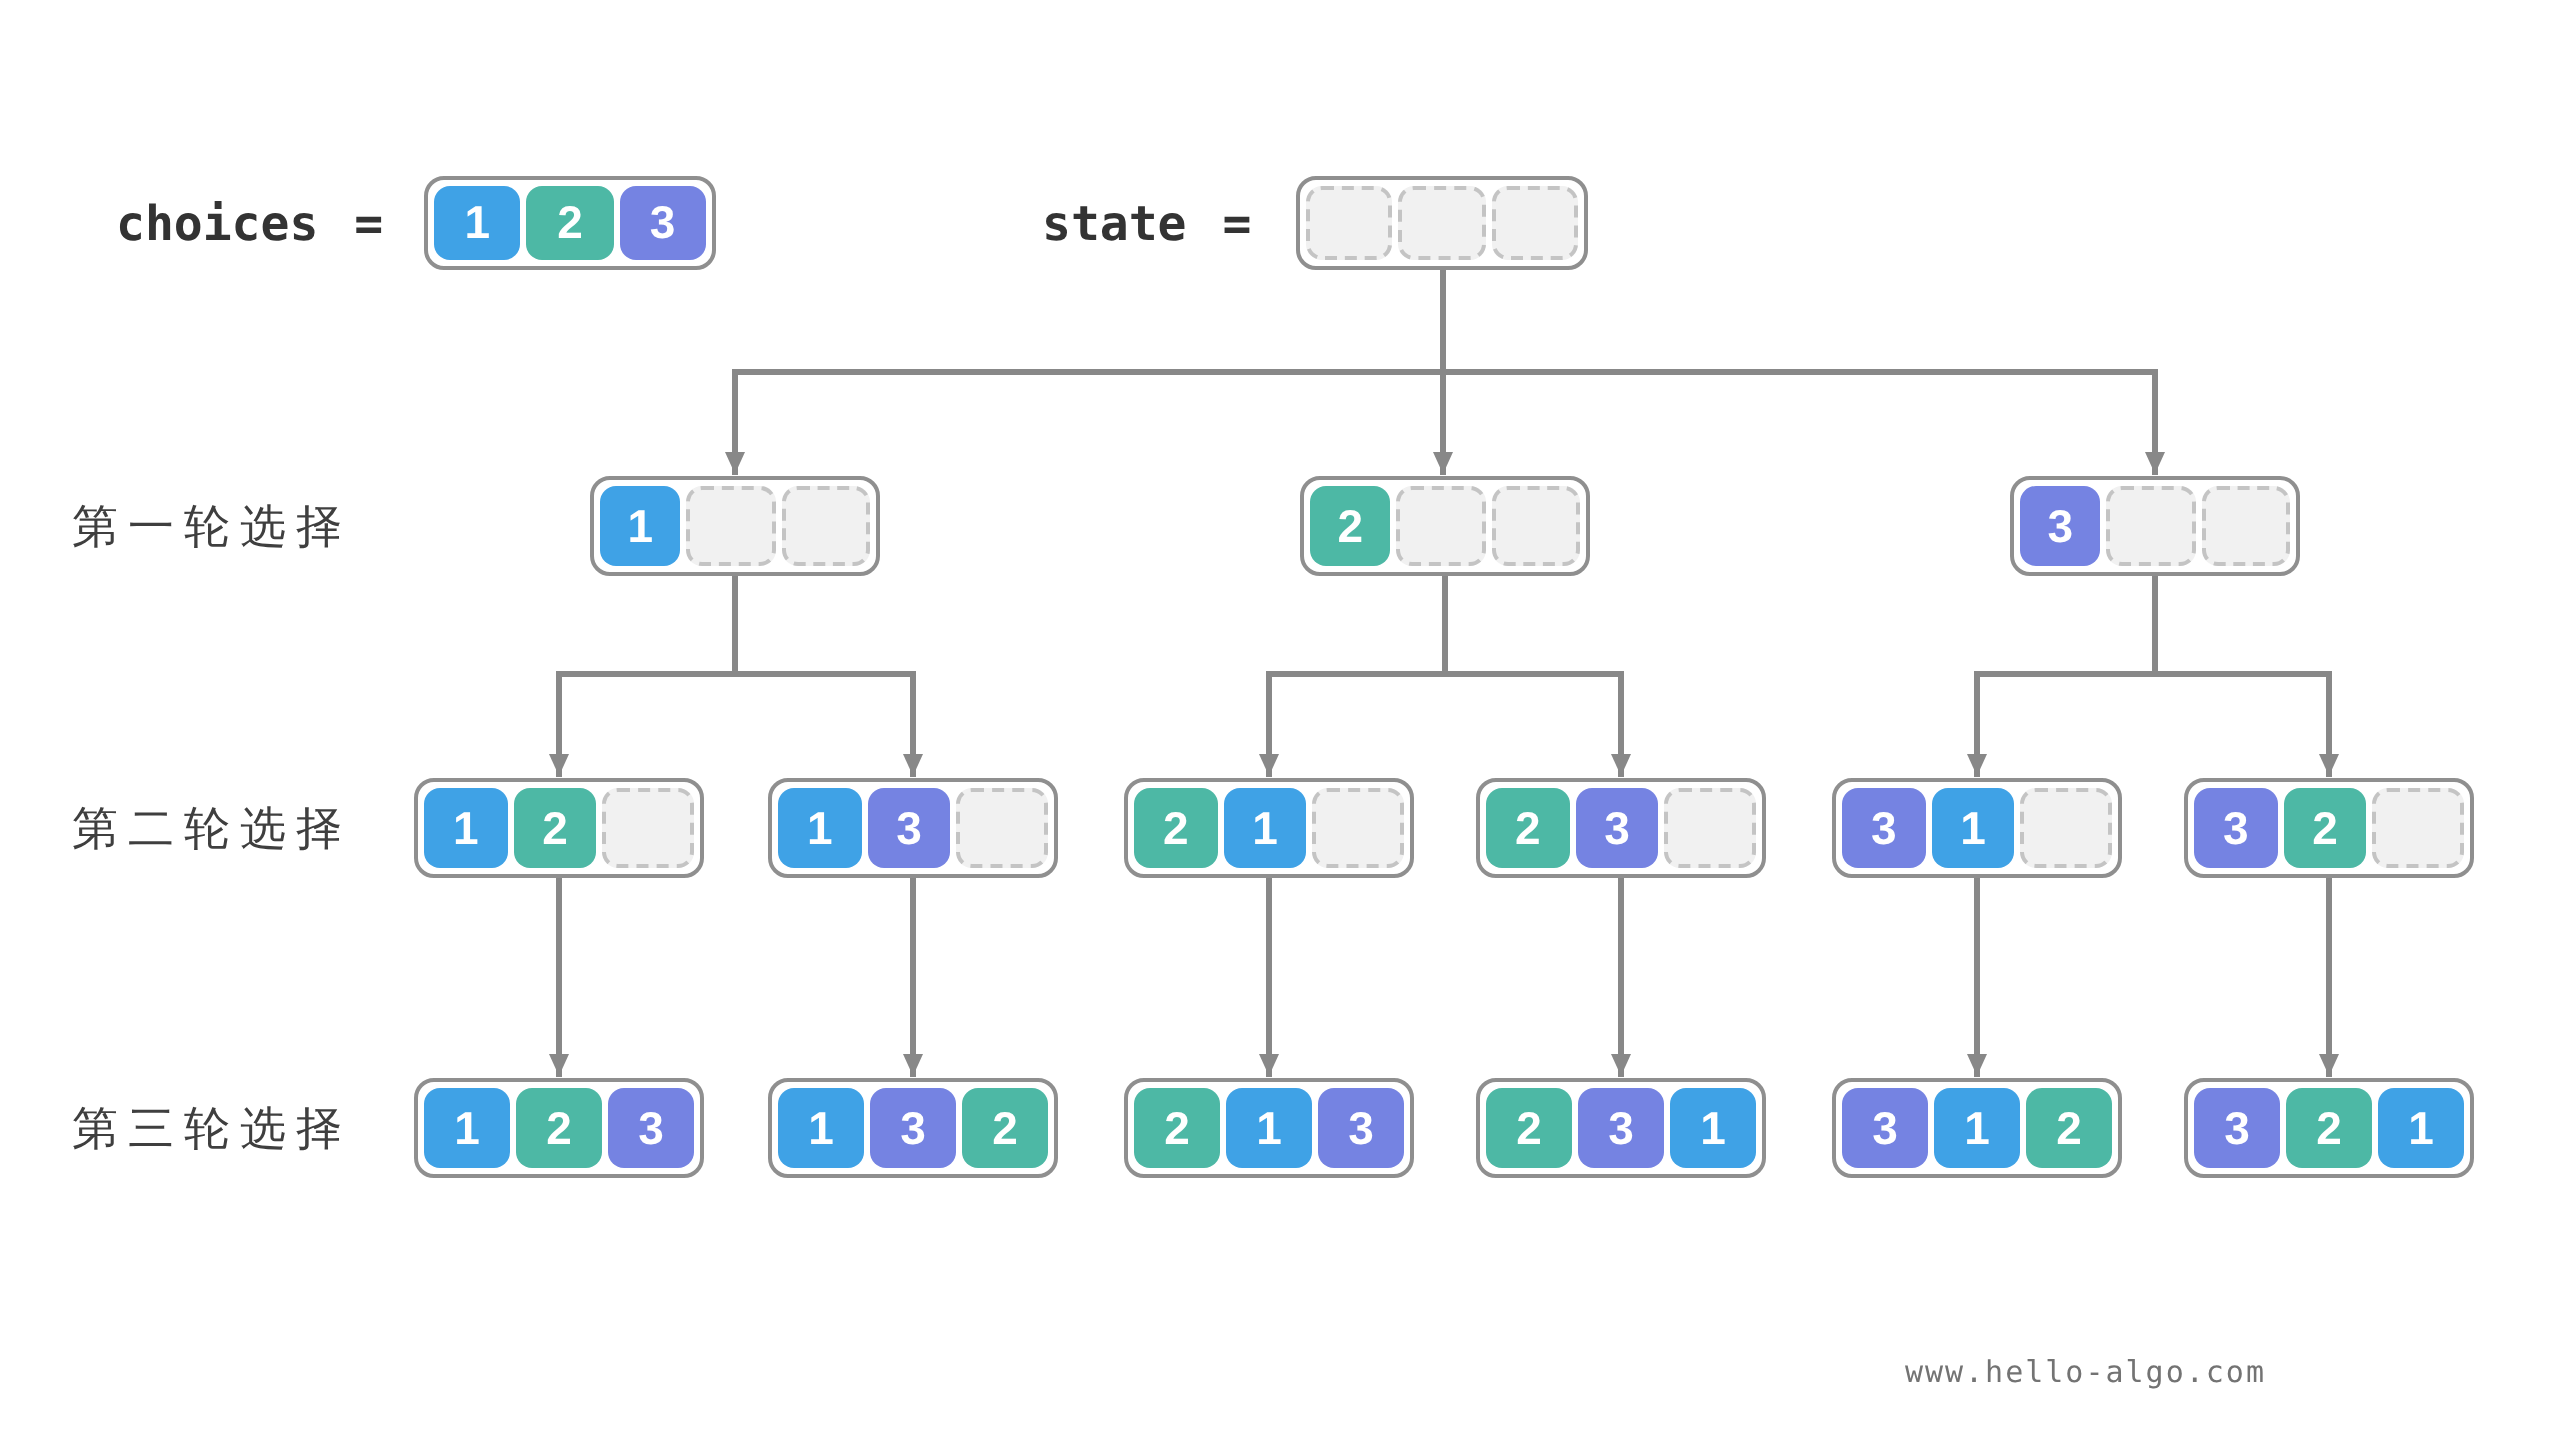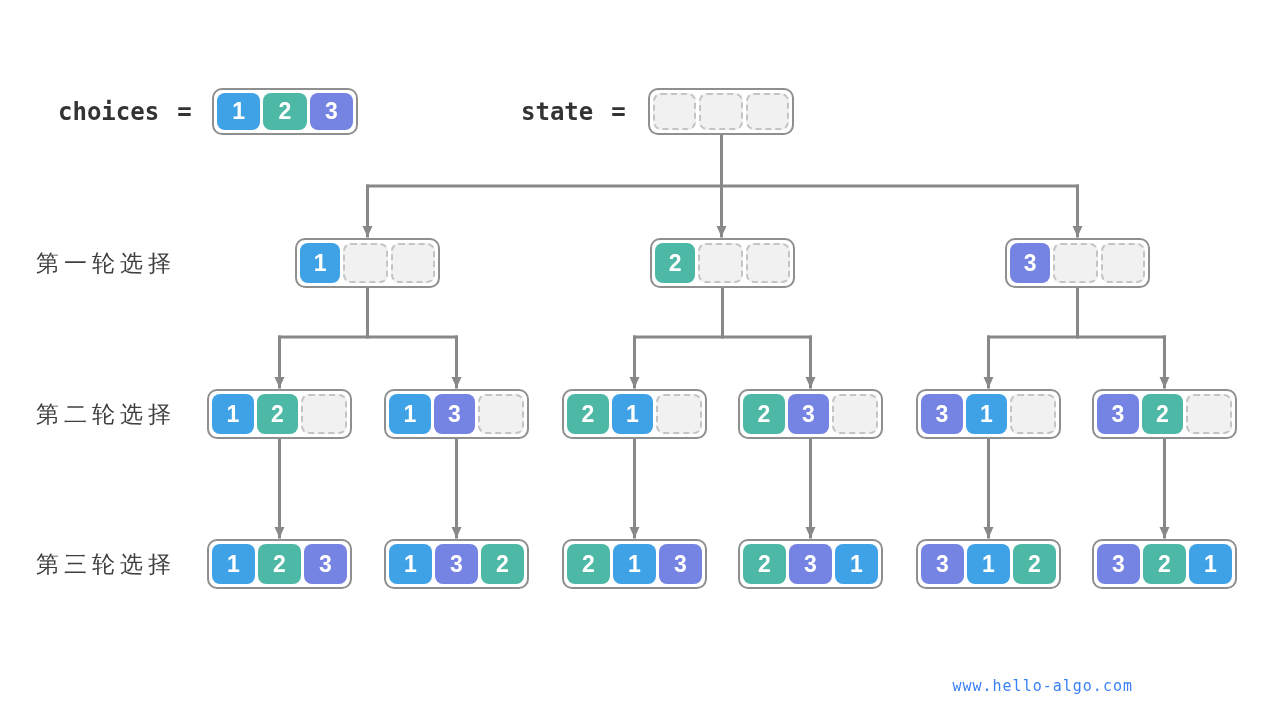--- a/index.html
+++ b/index.html
@@ -33,21 +33,21 @@
 
   .row-label {
     position: absolute; left: 36px; height: 50px; line-height: 50px;
     font-size: 23px; letter-spacing: 5px; color: #3f3f3f; font-weight: 500;
     font-family: "Liberation Sans", sans-serif; white-space: nowrap;
   }
 
   .watermark {
     position: absolute; right: 43px; top: 677px;
     font-family: "DejaVu Sans Mono", monospace;
-    font-size: 15px; color: #3b82f6; letter-spacing: 1px;
+    font-size: 15px; color: #737373; letter-spacing: 1px;
   }
 
   svg.connectors { position: absolute; left: 0; top: 0; pointer-events: none; }
 </style>
 </head>
 <body>
 
 <div id="stage">
 
   <svg class="connectors" width="1280" height="720">

